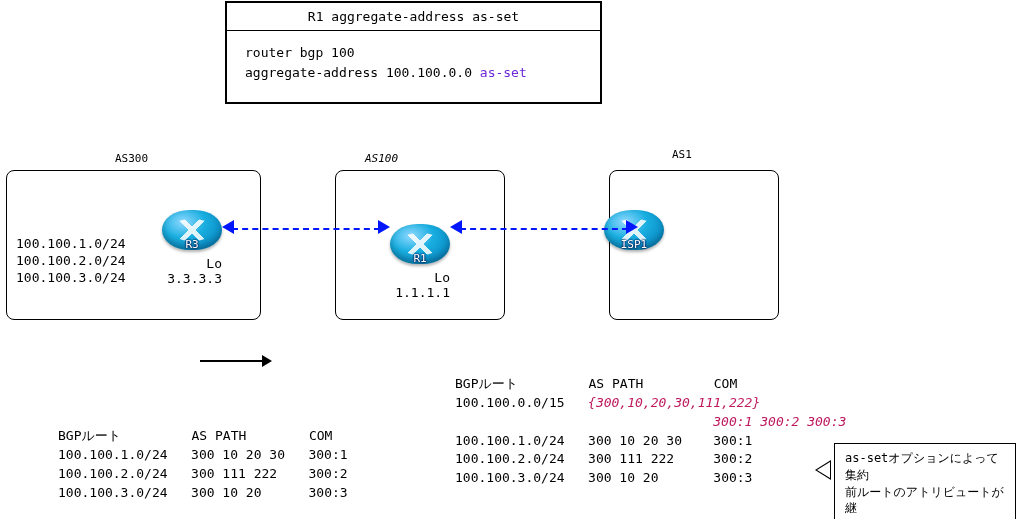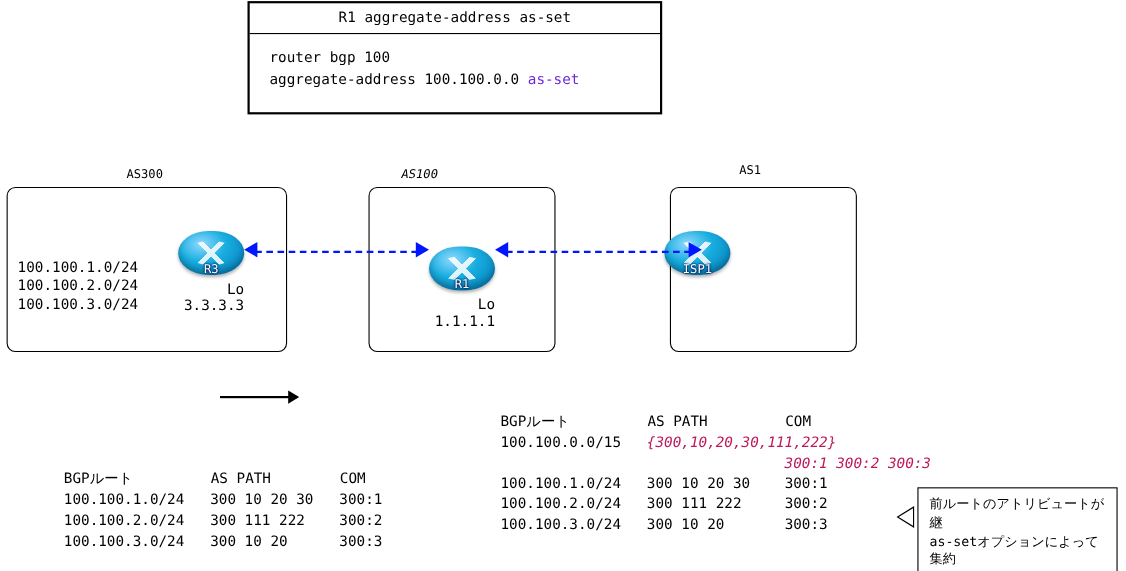--- a/index.html
+++ b/index.html
@@ -209,16 +209,16 @@
 
 <div class="tbl" style="left:455px; top:375px;"><span>BGPルート</span>         <span>AS PATH</span>         <span>COM</span>
 <span>100.100.0.0/15</span>   <span class="blue">{300,10,20,30,111,222}</span>
                                  <span class="blue">300:1 300:2 300:3</span>
 <span>100.100.1.0/24</span>   <span>300 10 20 30</span>    <span>300:1</span>
 <span>100.100.2.0/24</span>   <span>300 111 222</span>     <span>300:2</span>
 <span>100.100.3.0/24</span>   <span>300 10 20</span>       <span>300:3</span></div>
 
 <div class="note-arrow" style="left:815px; top:460px;"></div>
 <div class="note-box" style="left:834px; top:443px;">
+  <div>as-setオプションによって集約</div>
   <div>前ルートのアトリビュートが継</div>
-  <div>as-setオプションによって集約</div>
   <div>承される</div>
 </div>
 
 </body></html>

